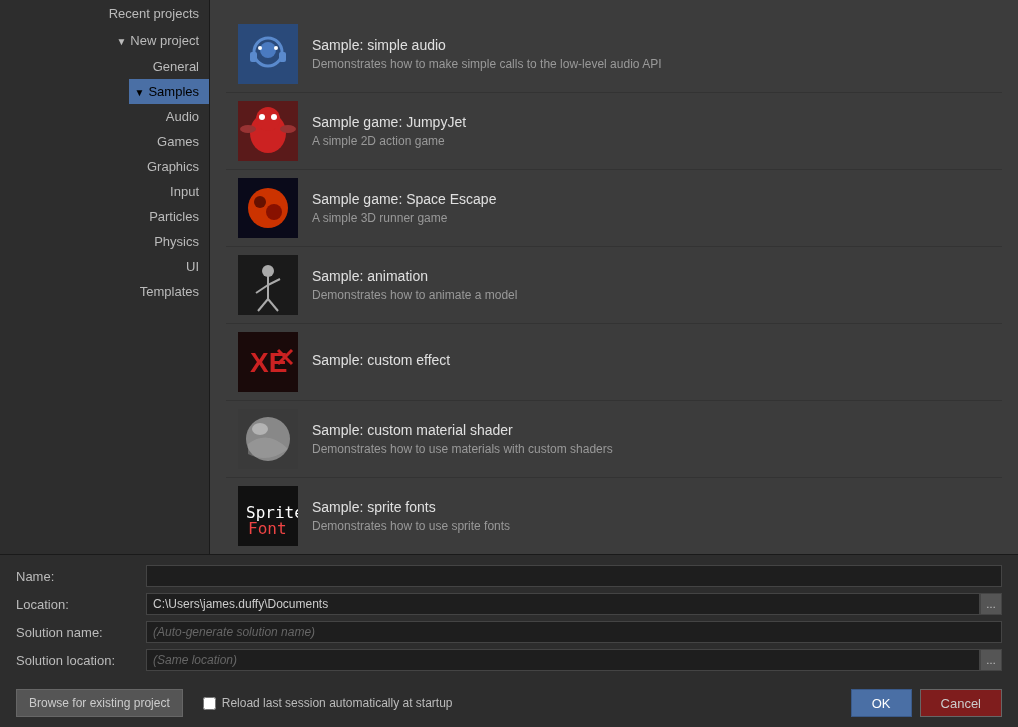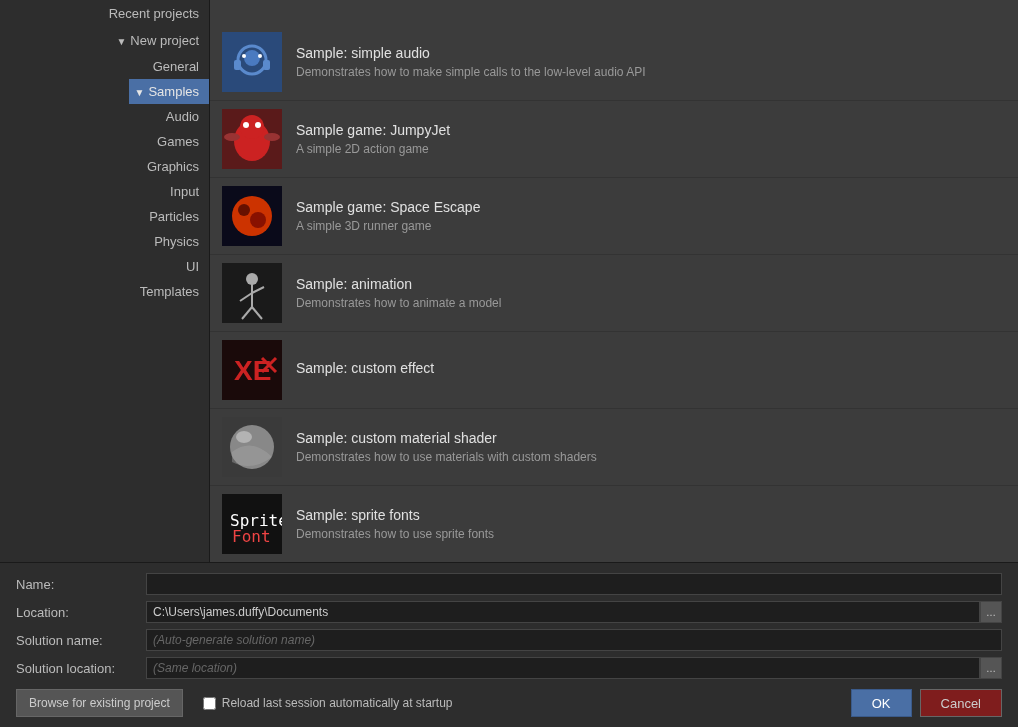--- a/index.html
+++ b/index.html
@@ -40,21 +40,21 @@
       white-space: nowrap;
     }
 
     .sidebar-item.top-level {
       font-weight: normal;
       padding: 6px 10px;
     }
 
     .sidebar-item.active {
       background: #4a6fa5;
-      color: #e5e5e5;
+      color: #000000;
     }
 
     .sidebar-item.indent-1 { padding-left: 6px; }
     .sidebar-item.indent-2 { padding-left: 34px; }
 
     .arrow-icon {
       display: inline-block;
       margin-right: 4px;
       font-size: 10px;
     }
@@ -64,22 +64,21 @@
       flex: 1;
       background: #3c3c3c;
       display: flex;
       flex-direction: column;
       overflow: hidden;
     }
 
     .project-list {
       flex: 1;
       overflow-y: scroll;
-      padding: 0;
-      margin-top: 24px;
+      padding: 16px;
     }
 
     
     .project-list::-webkit-scrollbar { width: 10px; }
     .project-list::-webkit-scrollbar-track { background: #2a2a2a; }
     .project-list::-webkit-scrollbar-thumb { background: #555; border-radius: 2px; }
 
     .project-item {
       display: flex;
       align-items: center;
@@ -168,21 +167,21 @@
       display: flex;
       align-items: center;
       justify-content: center;
       font-size: 10px;
       flex-shrink: 0;
     }
 
     .bottom-actions {
       display: flex;
       align-items: center;
-      margin-top: 10px;
+      margin-top: 18px;
     }
 
     .btn-browse {
       background: #555;
       border: 1px solid #666;
       color: #ccc;
       font-size: 12px;
       padding: 5px 12px;
       cursor: pointer;
       height: 28px;

